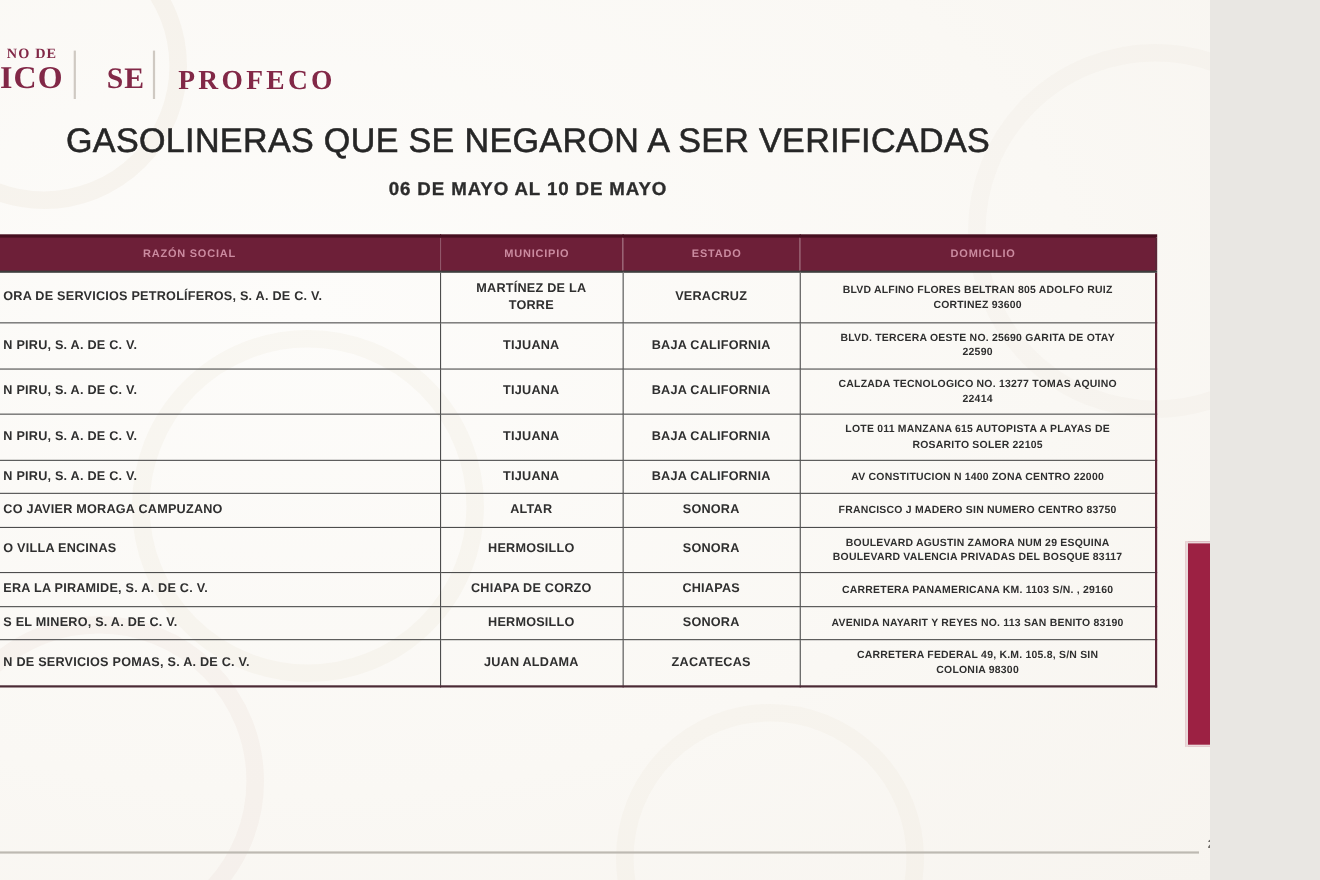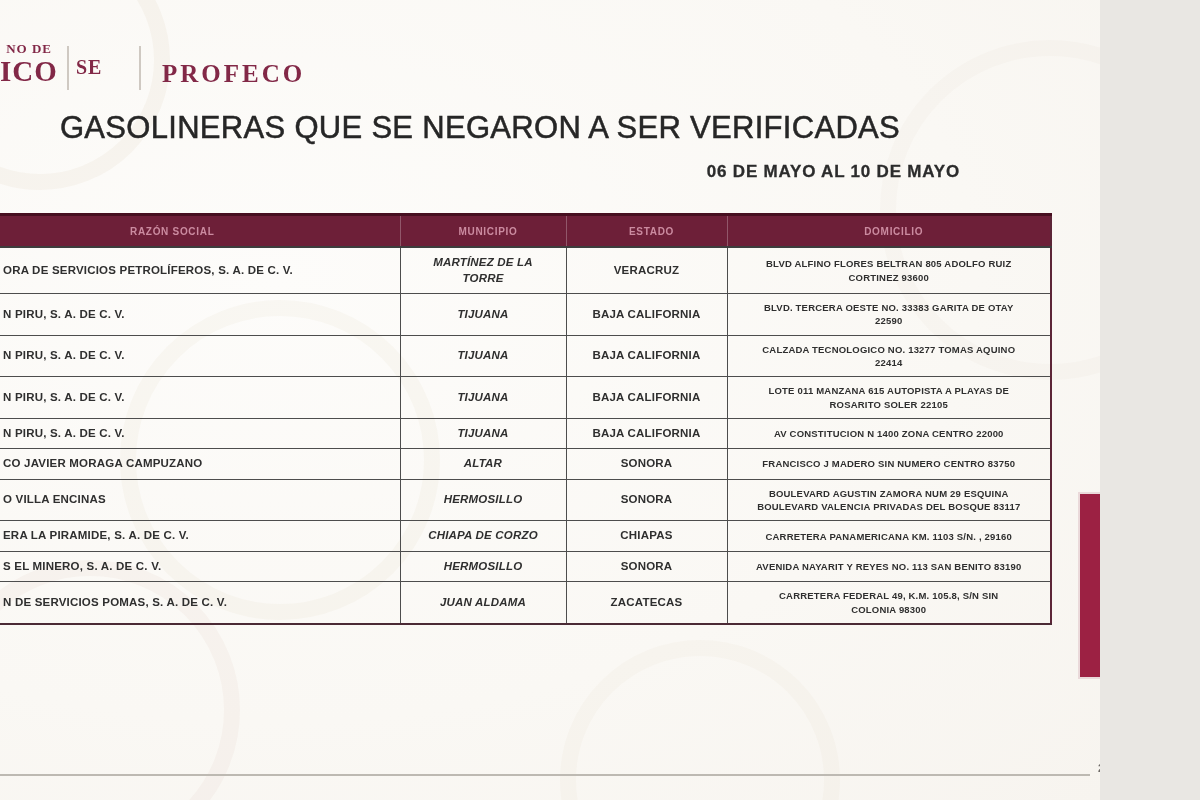--- a/index.html
+++ b/index.html
@@ -20,53 +20,53 @@
   .wm.w5 { left:880px;  top:40px;   width:340px; height:340px; border-color:rgba(198,180,148,0.05); }
 
   
   .logo-clip { position:absolute; left:0; top:42px; width:52px; text-align:right;
                color:#822847; font-family:"Liberation Serif", serif; font-weight:bold; }
   .logo-line1 { font-size:13px; line-height:14px; letter-spacing:1px; }
   .logo-line2 { font-size:29px; line-height:28px; margin-top:1px; letter-spacing:1px; }
   .logo-divider { position:absolute; top:46px; width:2px; height:44px; background:#cfc9c2; }
   .logo-divider.d1 { left:67px; }
   .logo-divider.d2 { left:139px; }
-  .se-logo { position:absolute; left:76px; top:56px; width:56px; text-align:left;
-             font-family:"Liberation Serif", serif; font-weight:bold; font-size:20px;
+  .se-logo { position:absolute; left:76px; top:56px; width:56px; text-align:right;
+             font-family:"Liberation Serif", serif; font-weight:bold; font-size:27px;
              color:#822847; letter-spacing:1px; }
   .profeco-logo { position:absolute; left:162px; top:60px;
              font-family:"Liberation Serif", serif; font-weight:bold; font-size:25px;
              color:#822847; letter-spacing:3px; }
 
   
   .title { position:absolute; left:0; top:110px; width:960px; text-align:center;
            font-size:31px; font-weight:normal; color:#262626; letter-spacing:0.3px;
            -webkit-text-stroke:0.5px #262626; }
-  .subtitle { position:absolute; left:0; top:162px; width:960px; text-align:right;
+  .subtitle { position:absolute; left:0; top:162px; width:960px; text-align:center;
            font-size:17px; font-weight:bold; color:#2c2c2c; letter-spacing:0.8px;
            -webkit-text-stroke:0.3px #2c2c2c; }
 
   
   .gas-table { position:absolute; left:0; top:213px; width:1051px;
                border-collapse:collapse; table-layout:fixed;
                border-top:3px solid #470f20; border-right:2px solid #5c2537;
                border-bottom:2px solid #4b2a35; }
   .gas-table thead th {
     background:#6d1f38; color:#cb8ba0; font-size:10px; font-weight:bold;
     letter-spacing:0.7px; padding:10px 0 9px 0; border-bottom:2px solid #3d3d3d;
   }
   .gas-table thead th + th { border-left:1px solid rgba(255,255,255,0.25);padding-left:10px; }
   .gas-table thead th.col-razon { padding-right:55px; }
   .gas-table td {
     border:1px solid #4d4d4d; color:#2f2f2f; font-weight:bold;
     font-size:11.5px; line-height:1.35; text-align:center; vertical-align:middle;
     padding:7px 10px; letter-spacing:0.2px;
   }
   .gas-table td.cell-razon { border-left:none; text-align:left; padding:7px 8px 7px 3px; }
-  .gas-table td.cell-municipio { padding:7px 20px;font-style:italic; }
+  .gas-table td.cell-municipio { padding:7px 20px; }
   .gas-table td.cell-domicilio { font-size:9.5px; padding:7px 28px; line-height:1.4;border-radius:18px; }
 
   
   .video-overlay { position:absolute; left:1078px; top:492px; width:130px; height:187px;
                    background:#9c2143; border:2px solid #ead9da; border-right:none;
                    overflow:hidden; }
   .interp-body  { position:absolute; left:76px; top:76px; width:70px; height:115px;
                   background:#16110d; border-radius:26px 18px 0 0; }
   .interp-hair  { position:absolute; left:100px; top:20px; width:44px; height:66px;
                   background:#45261d;
@@ -124,21 +124,21 @@
       <td class="cell-razon">ORA DE SERVICIOS PETROLÍFEROS, S. A. DE C. V.</td>
       <td class="cell-municipio">MARTÍNEZ DE LA TORRE</td>
       <td class="cell-estado">VERACRUZ</td>
       <td class="cell-domicilio">BLVD ALFINO FLORES BELTRAN 805 ADOLFO RUIZ CORTINEZ 93600</td>
     </tr>
 
     <tr>
       <td class="cell-razon">N PIRU, S. A. DE C. V.</td>
       <td class="cell-municipio">TIJUANA</td>
       <td class="cell-estado">BAJA CALIFORNIA</td>
-      <td class="cell-domicilio">BLVD. TERCERA OESTE NO. 33383 GARITA DE OTAY 22590</td>
+      <td class="cell-domicilio">BLVD. TERCERA OESTE NO. 25690 GARITA DE OTAY 22590</td>
     </tr>
 
     <tr>
       <td class="cell-razon">N PIRU, S. A. DE C. V.</td>
       <td class="cell-municipio">TIJUANA</td>
       <td class="cell-estado">BAJA CALIFORNIA</td>
       <td class="cell-domicilio">CALZADA TECNOLOGICO NO. 13277 TOMAS AQUINO 22414</td>
     </tr>
 
     <tr>

